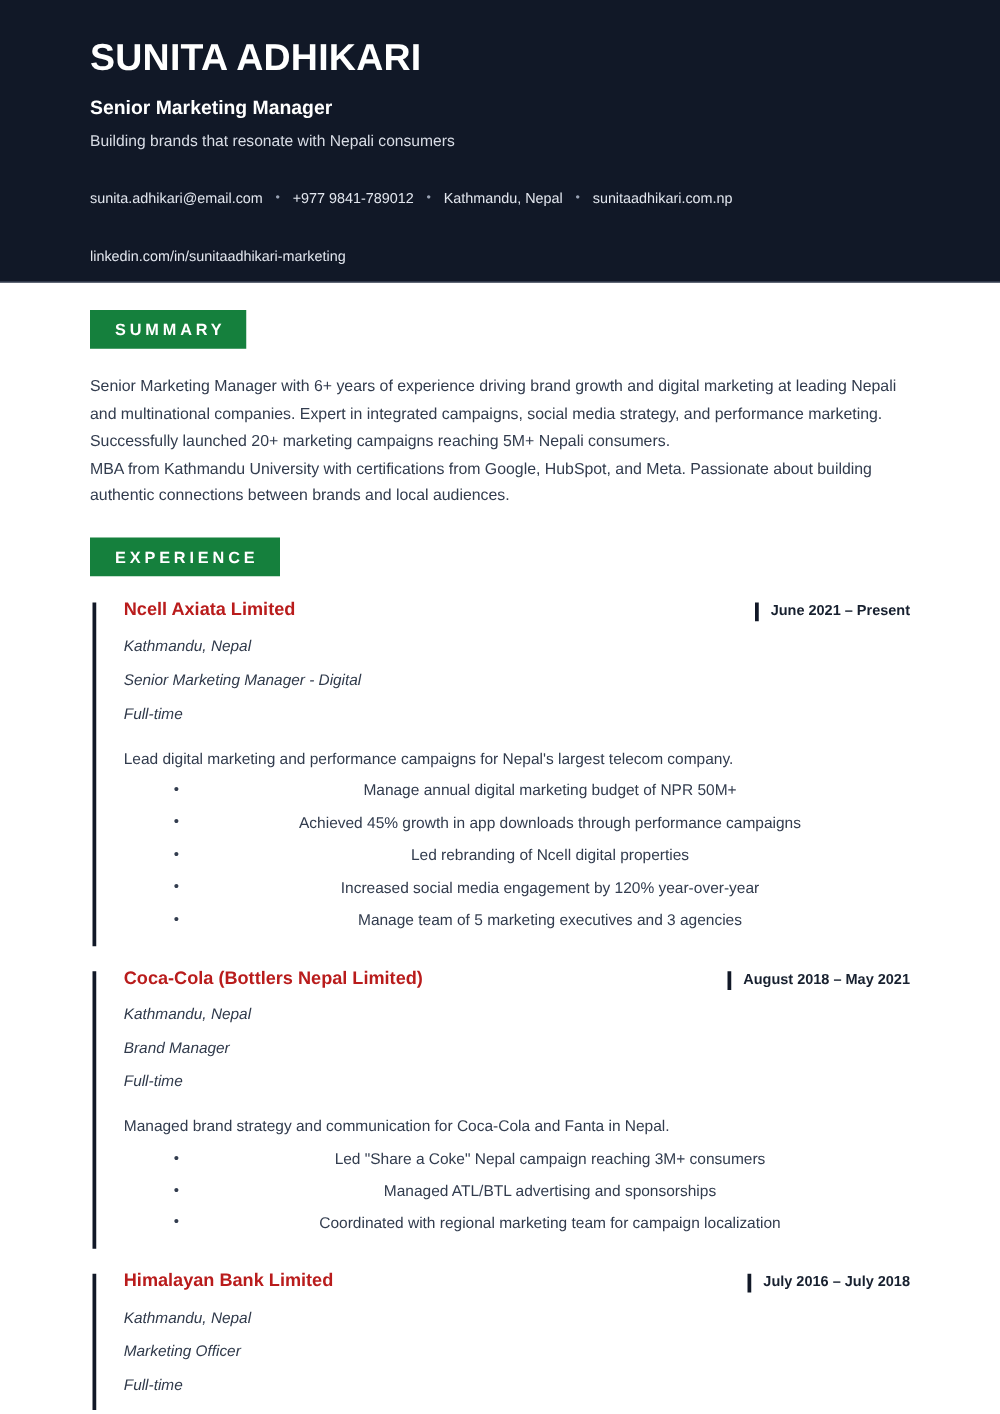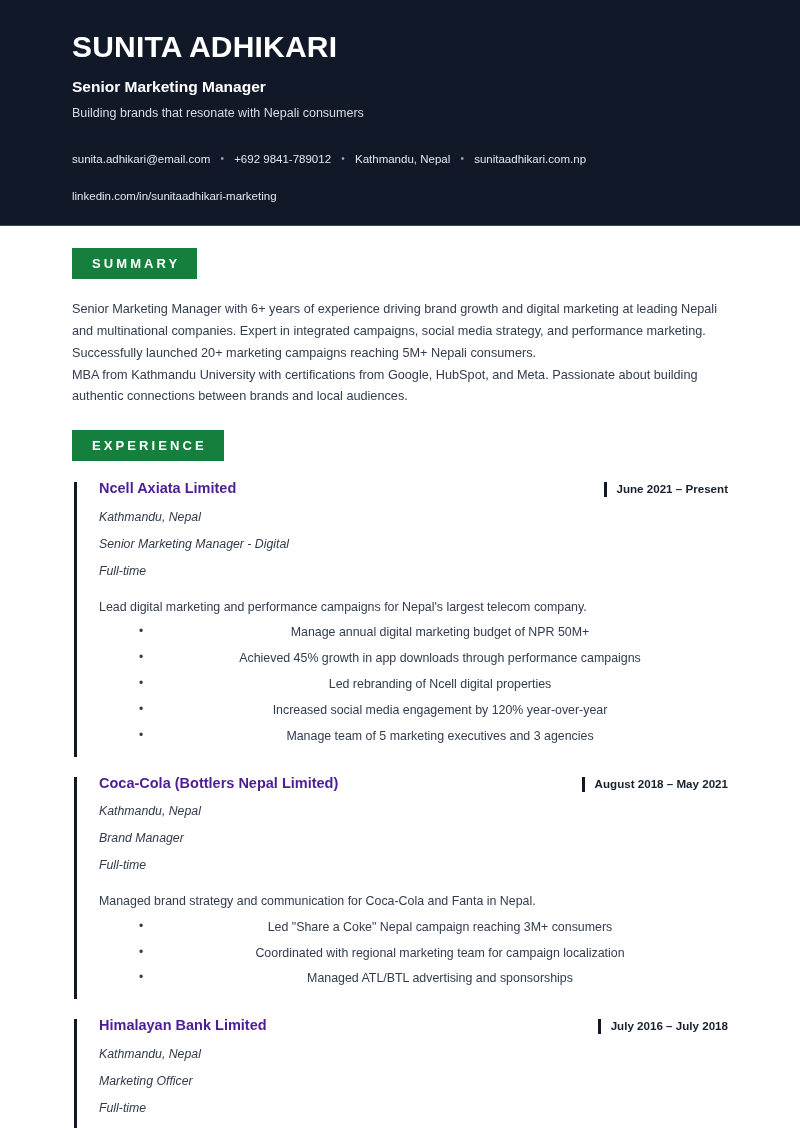--- a/index.html
+++ b/index.html
@@ -61,21 +61,21 @@
     line-height: 1.5;
   }
   .contact-line .sep {
     display: inline-block;
     padding: 0 7px;
     color: #9aa3b4;
     font-size: 10px;
     vertical-align: 1px;
   }
   .contact-line-2 {
-    margin-top: 20px;
+    margin-top: 30px;
     font-size: 11.5px;
     color: #e2e6ee;
     line-height: 1.5;
   }
 
   
   .body-wrap {
     padding: 0 72px;
   }
 
@@ -122,21 +122,21 @@
   .exp-item:last-child { margin-bottom: 0; }
 
   .exp-head {
     display: flex;
     align-items: flex-start;
     justify-content: space-between;
   }
   .exp-company {
     font-size: 14.5px;
     font-weight: bold;
-    color: #4c1d95;
+    color: #b91c1c;
     line-height: 1.3;
     flex: 1 1 auto;
     padding-right: 16px;
   }
   .exp-date {
     flex: 0 0 auto;
     position: relative;
     padding-left: 13px;
     font-size: 11.6px;
     font-weight: bold;
@@ -200,21 +200,21 @@
 <div class="page">
 
   <div class="header">
     <h1 class="name">SUNITA ADHIKARI</h1>
     <div class="job-title">Senior Marketing Manager</div>
     <div class="tagline">Building brands that resonate with Nepali consumers</div>
 
     <div class="contact-line">
       <span>sunita.adhikari@email.com</span>
       <span class="sep">•</span>
-      <span>+692 9841-789012</span>
+      <span>+977 9841-789012</span>
       <span class="sep">•</span>
       <span>Kathmandu, Nepal</span>
       <span class="sep">•</span>
       <span>sunitaadhikari.com.np</span>
     </div>
 
     <div class="contact-line-2">
       <span>linkedin.com/in/sunitaadhikari-marketing</span>
     </div>
   </div>
@@ -253,22 +253,22 @@
             <div class="exp-head">
               <div class="exp-company">Coca-Cola (Bottlers Nepal Limited)</div>
               <div class="exp-date">August 2018 – May 2021</div>
             </div>
             <div class="exp-meta first">Kathmandu, Nepal</div>
             <div class="exp-meta">Brand Manager</div>
             <div class="exp-meta">Full-time</div>
             <div class="exp-desc">Managed brand strategy and communication for Coca-Cola and Fanta in Nepal.</div>
             <ul class="exp-bullets">
               <li>Led "Share a Coke" Nepal campaign reaching 3M+ consumers</li>
+              <li>Managed ATL/BTL advertising and sponsorships</li>
               <li>Coordinated with regional marketing team for campaign localization</li>
-              <li>Managed ATL/BTL advertising and sponsorships</li>
             </ul>
           </div>
           <div class="exp-item">
             <div class="exp-head">
               <div class="exp-company">Himalayan Bank Limited</div>
               <div class="exp-date">July 2016 – July 2018</div>
             </div>
             <div class="exp-meta first">Kathmandu, Nepal</div>
             <div class="exp-meta">Marketing Officer</div>
             <div class="exp-meta">Full-time</div>

